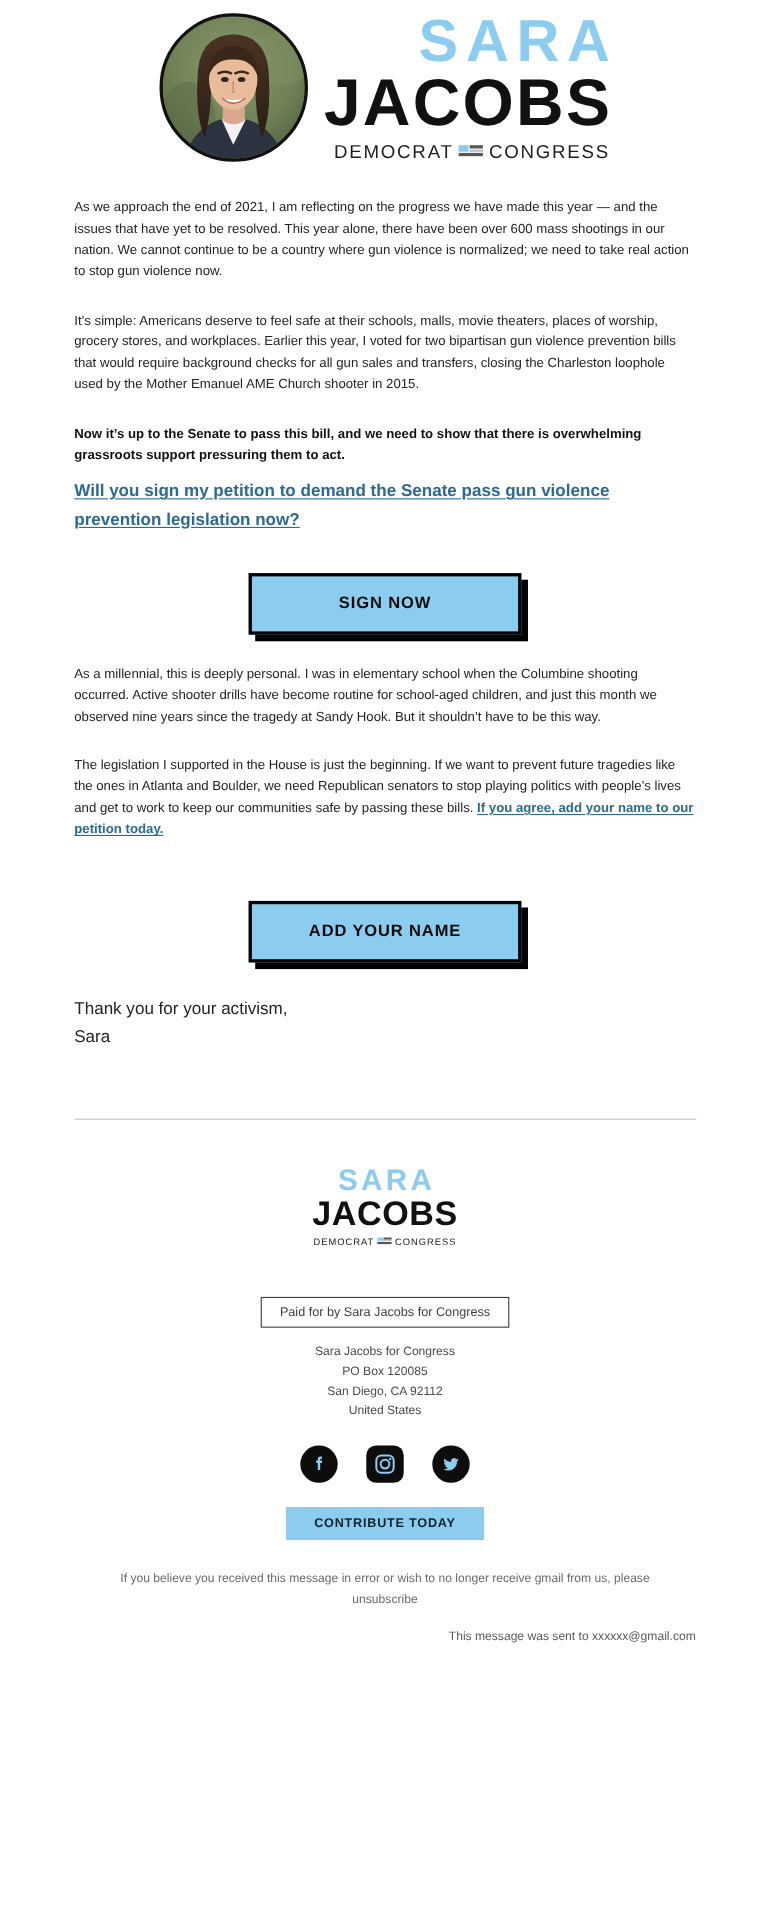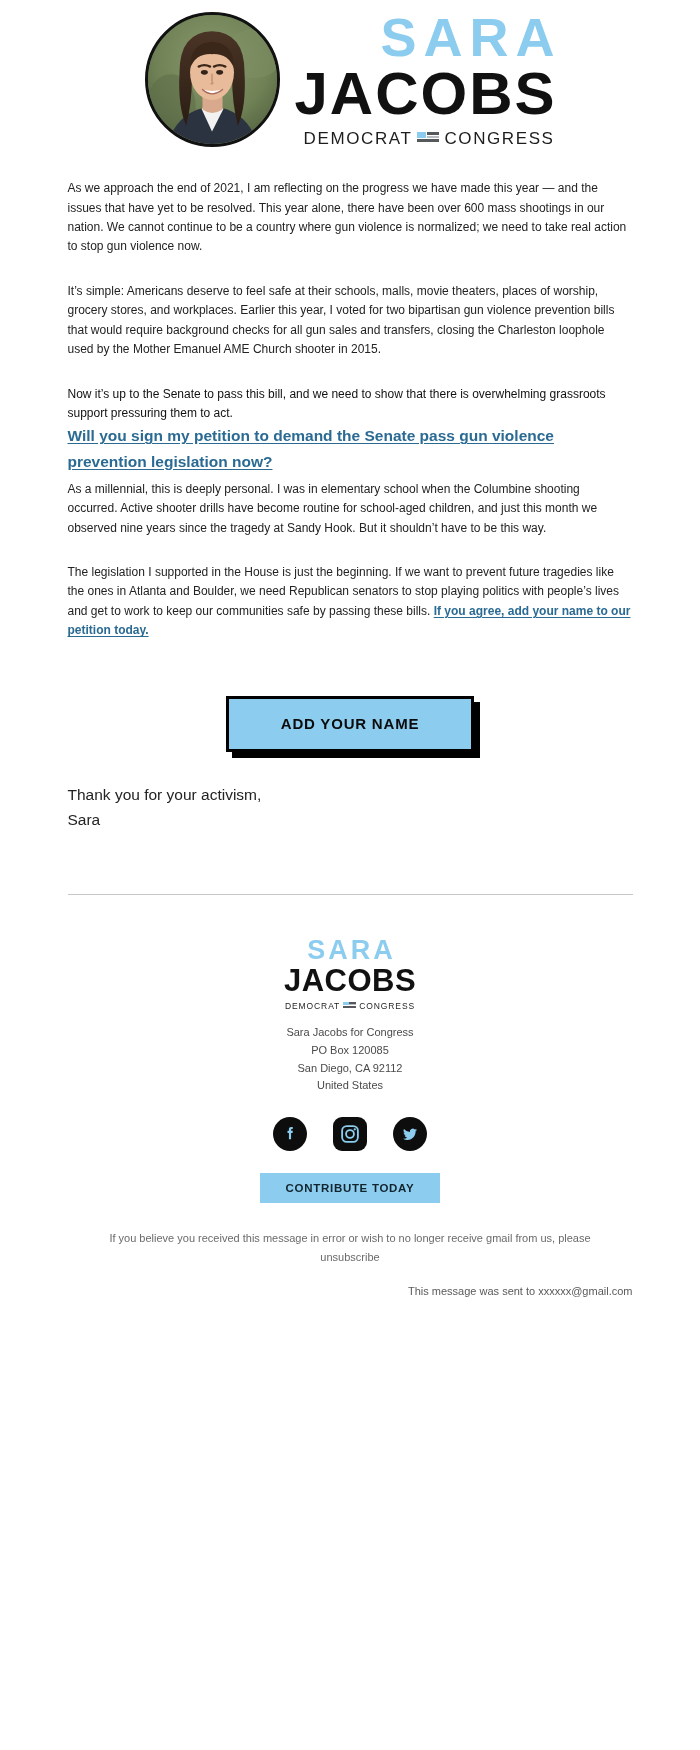--- a/index.html
+++ b/index.html
@@ -75,21 +75,21 @@
   .flagmark .s3 { position: absolute; left: 10px; top: 3.5px; width: 12px; height: 2px; background: #b8bcc0; }
 
   
   .body-wrap { padding: 22px 44px 0 44px; }
   p.para {
     font-size: 12px;
     line-height: 1.62;
     color: #232323;
     margin: 0 0 25px 0;
   }
-  p.para.bold { font-weight: 400; color: #111111; margin-bottom: 0; }
+  p.para.bold { font-weight: 700; color: #111111; margin-bottom: 11px; }
   a.inline-link {
     color: #2a6a93;
     font-weight: 700;
     text-underline-offset: 2px;
   }
   p.linkpara { margin: 0 0 6px 0; font-size: 15.5px; line-height: 1.62; }
 
   
   .cta-wrap { display: flex; justify-content: center; padding: 30px 0 26px 0; }
   .cta {
@@ -255,20 +255,23 @@
   <div class="body-wrap">
 
     <p class="para">As we approach the end of 2021, I am reflecting on the progress we have made this year — and the issues that have yet to be resolved. This year alone, there have been over 600 mass shootings in our nation. We cannot continue to be a country where gun violence is normalized; we need to take real action to stop gun violence now.</p>
     <p class="para">It’s simple: Americans deserve to feel safe at their schools, malls, movie theaters, places of worship, grocery stores, and workplaces. Earlier this year, I voted for two bipartisan gun violence prevention bills that would require background checks for all gun sales and transfers, closing the Charleston loophole used by the Mother Emanuel AME Church shooter in 2015.</p>
 
     <p class="para bold">Now it’s up to the Senate to pass this bill, and we need to show that there is overwhelming grassroots support pressuring them to act.</p>
     <p class="linkpara">
       <a class="inline-link" href="#">Will you sign my petition to demand the Senate pass gun violence prevention legislation now?</a>
     </p>
 
+    <div class="cta-wrap">
+      <a class="cta" href="#">SIGN NOW</a>
+    </div>
 
     <p class="para">As a millennial, this is deeply personal. I was in elementary school when the Columbine shooting occurred. Active shooter drills have become routine for school-aged children, and just this month we observed nine years since the tragedy at Sandy Hook. But it shouldn’t have to be this way.</p>
 
     <p class="para"><span>The legislation I supported in the House is just the beginning. If we want to prevent future tragedies like the ones in Atlanta and Boulder, we need Republican senators to stop playing politics with people’s lives and get to work to keep our communities safe by passing these bills. </span><a class="inline-link" href="#">If you agree, add your name to our petition today.</a></p>
 
     <div class="cta-wrap">
       <a class="cta" href="#">ADD YOUR NAME</a>
     </div>
   </div>
 
@@ -289,20 +292,21 @@
         <span class="flagmark">
           <span class="canton"></span>
             <span class="s1"></span>
             <span class="s3"></span>
             <span class="s2"></span>
         </span>
         <span>CONGRESS</span>
       </div>
     </div>
 
+    <div><span class="paidfor">Paid for by Sara Jacobs for Congress</span></div>
 
     <div class="address">
       <div>Sara Jacobs for Congress</div>
       <div>PO Box 120085</div>
       <div>San Diego, CA 92112</div>
       <div>United States</div>
     </div>
 
     <div class="social">
       <a class="social-icon round" href="#" aria-label="Facebook">

